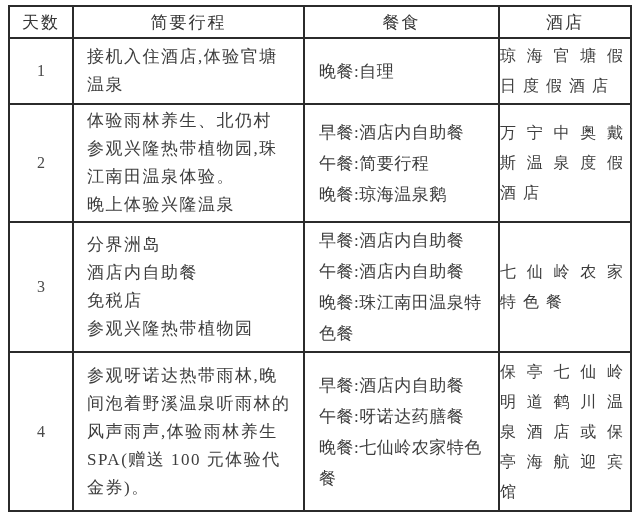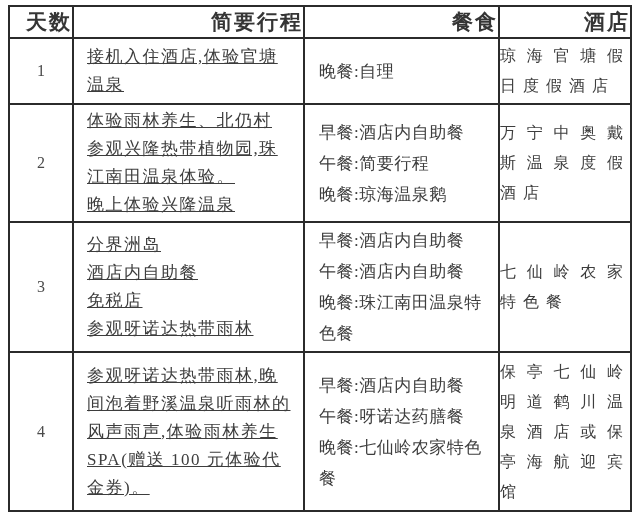--- a/index.html
+++ b/index.html
@@ -11,29 +11,29 @@
   }
   table.itinerary{
     position:absolute;left:8px;top:5px;
     border-collapse:collapse;table-layout:fixed;width:622px;
   }
   .itinerary th,.itinerary td{
     border:2px solid #2b2b2b;vertical-align:middle;
     overflow:hidden;
   }
   .itinerary th{
-    height:30px;text-align:right;font-size:21px;font-weight:700;color:#353535;
+    height:30px;text-align:center;font-size:17px;font-weight:400;color:#353535;
     letter-spacing:2px;padding:0;
   }
   td.day{
     text-align:center;font-size:16px;color:#4a4a4a;padding:0;
   }
   td.itin{
     font-size:17px;line-height:28px;letter-spacing:1.5px;
-    padding:2px 12px 2px 13px;word-break:break-all;text-align:left;text-decoration:underline;
+    padding:2px 12px 2px 13px;word-break:break-all;text-align:left;
   }
   td.meals{
     font-size:17px;line-height:31px;letter-spacing:0.5px;
     padding:2px 16px 2px 14px;word-break:break-all;text-align:left;
   }
   td.hotel{
     font-size:16px;line-height:30px;letter-spacing:7px;
     padding:2px 0;word-break:break-all;text-align:justify;
   }
 </style>
@@ -79,21 +79,21 @@
           <div>晚餐:琼海温泉鹅</div>
         </td>
         <td class="hotel">万宁中奥戴斯温泉度假酒店</td>
       </tr>
       <tr style="height: 124px;">
         <td class="day">3</td>
         <td class="itin">
           <div>分界洲岛</div>
           <div>酒店内自助餐</div>
           <div>免税店</div>
-          <div>参观呀诺达热带雨林</div>
+          <div>参观兴隆热带植物园</div>
         </td>
         <td class="meals">
           <div>早餐:酒店内自助餐</div>
           <div>午餐:酒店内自助餐</div>
           <div>晚餐:珠江南田温泉特色餐</div>
         </td>
         <td class="hotel">七仙岭农家特色餐</td>
       </tr>
       <tr style="height: 159px;">
         <td class="day">4</td>

